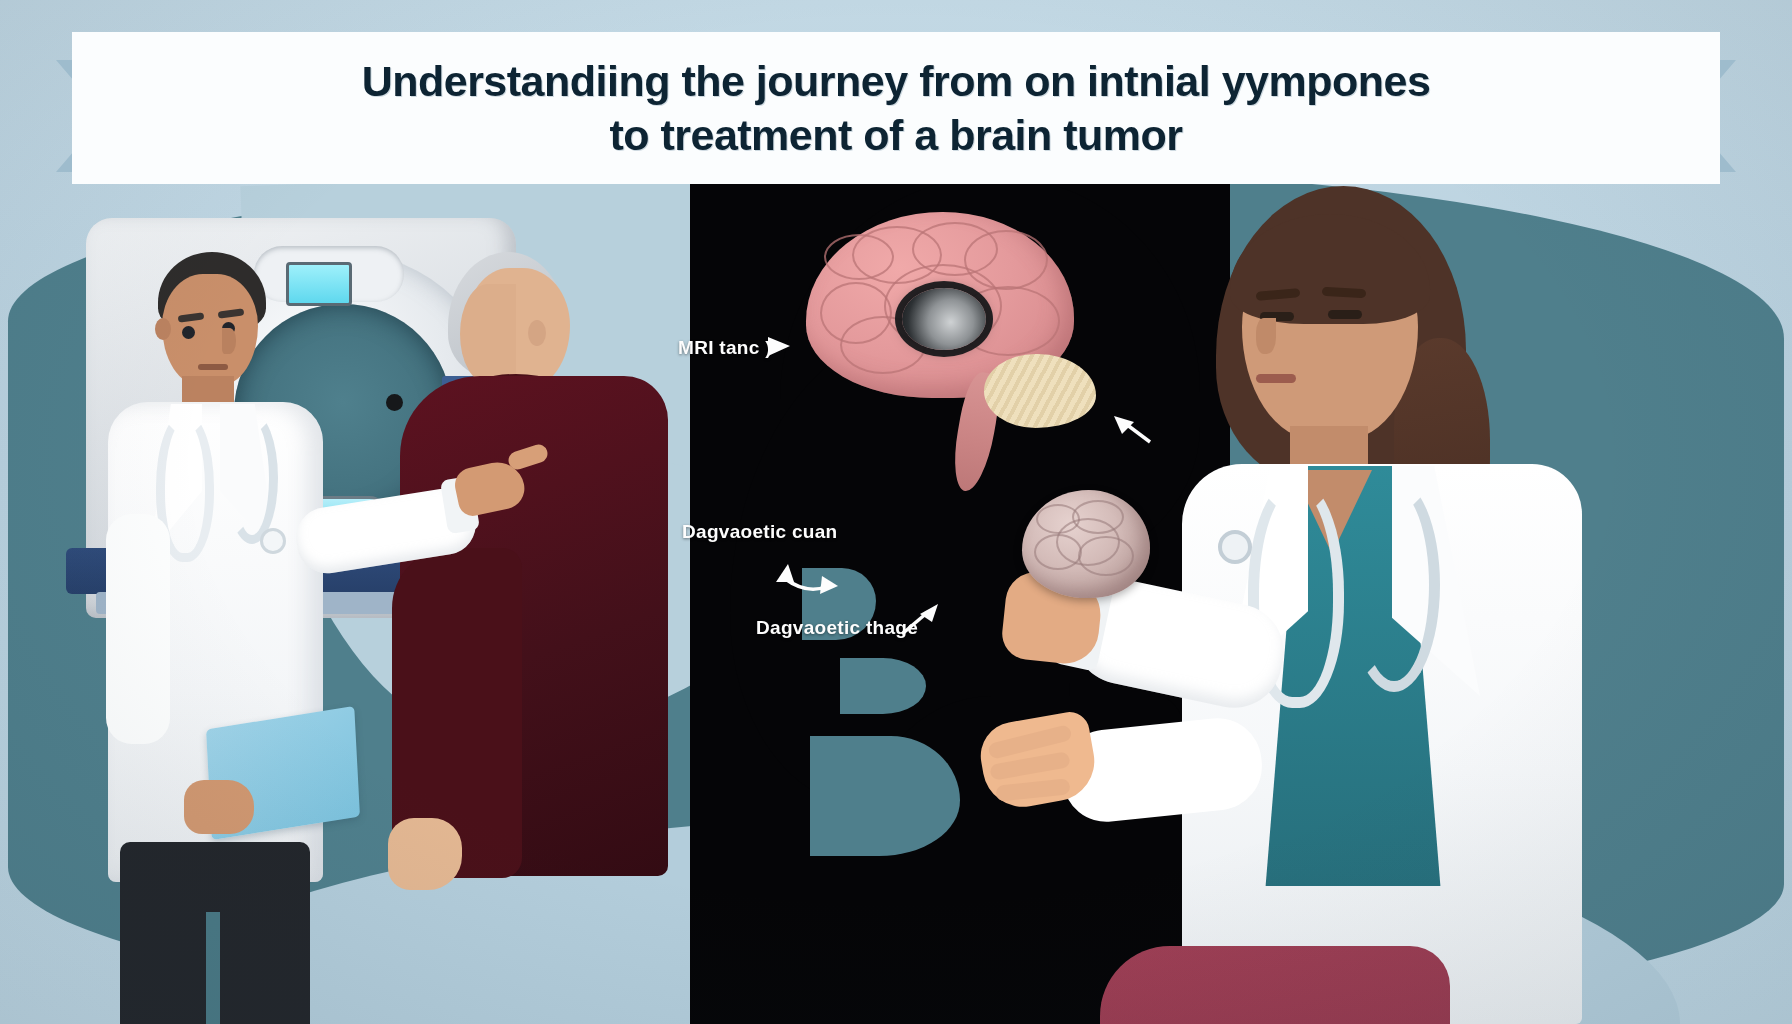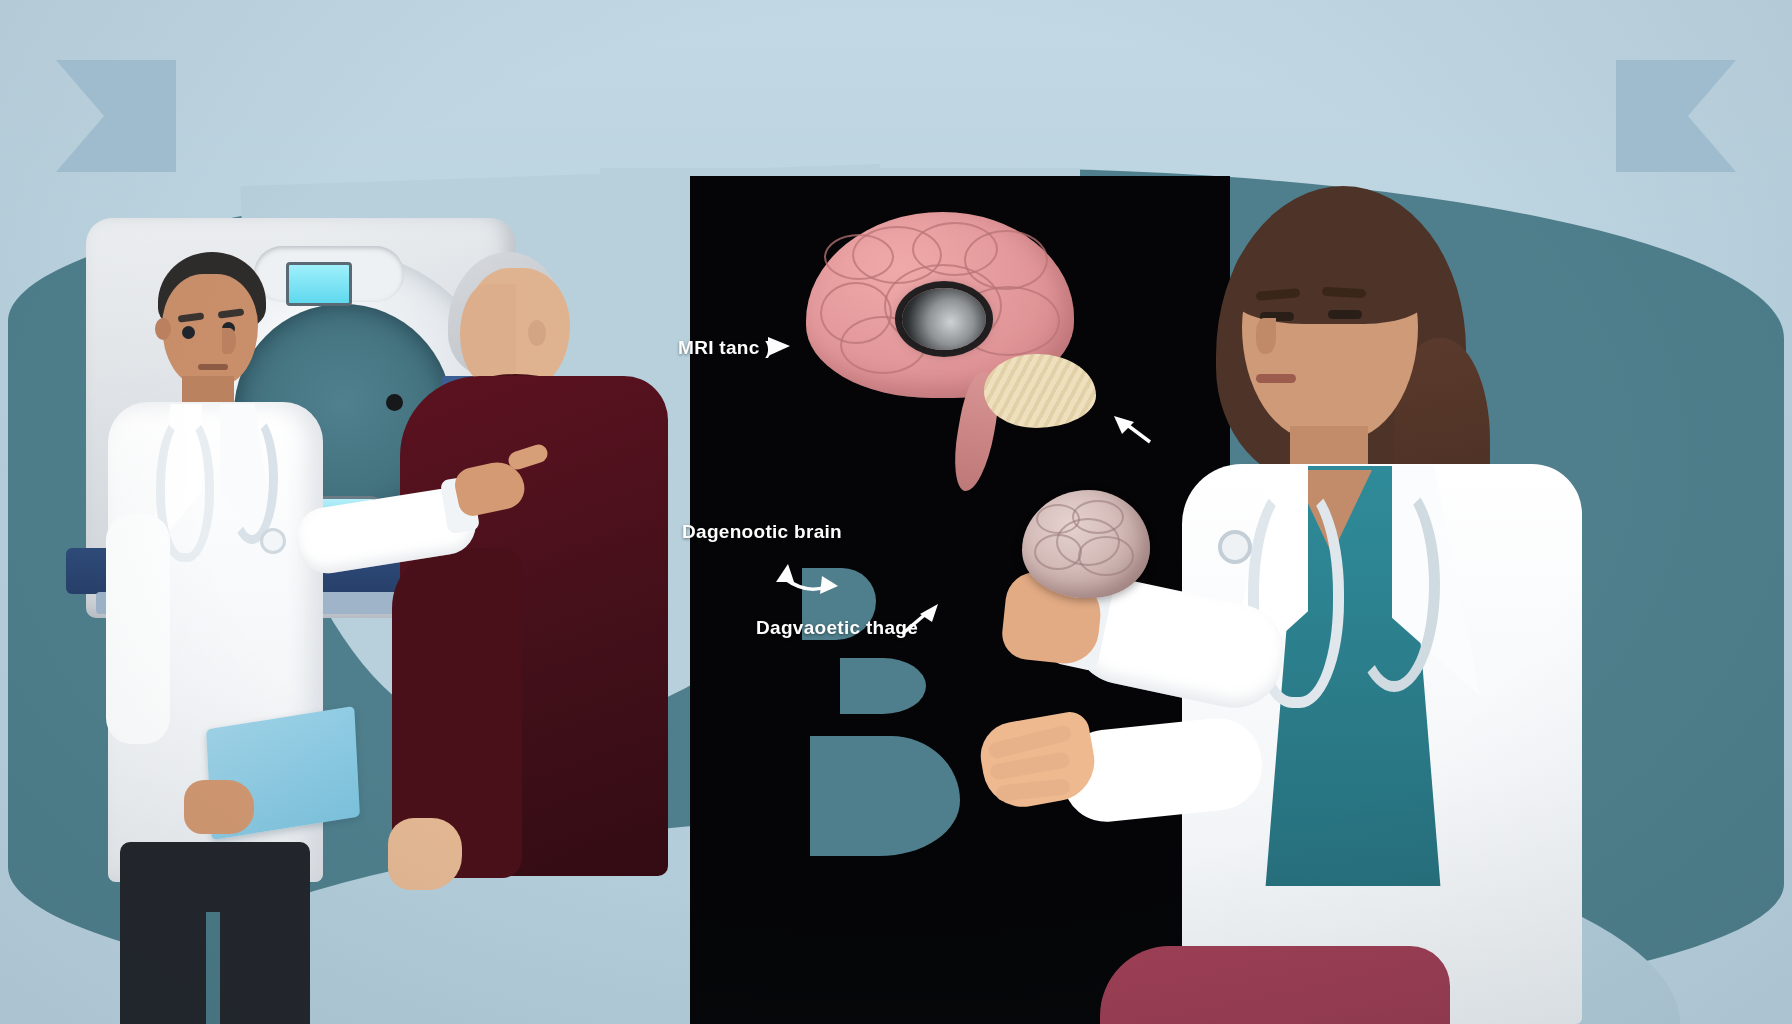--- a/index.html
+++ b/index.html
@@ -416,36 +416,40 @@
     <div class="bm-fold" style="left:34px;top:28px;width:64px;height:48px"></div>
   </div>
 
   <div class="vignette"></div>
 
   <div class="lbl" style="left:678px;top:337px">MRI tanc )</div>
   <svg class="arrow-svg" style="left:762px;top:334px;width:34px;height:26px" viewBox="0 0 34 26">
     <polygon points="6,3 28,12 6,22" fill="#fdfdfd"></polygon>
   </svg>
 
-  <div class="lbl" style="left:682px;top:521px">Dagenootic brain</div>
+  <div class="lbl" style="left:682px;top:521px">Dagvaoetic cuan</div>
   <svg class="arrow-svg" style="left:770px;top:556px;width:72px;height:48px" viewBox="0 0 72 48">
     <path d="M14 22 C30 34, 44 36, 58 30" stroke="#fdfdfd" stroke-width="3.5" fill="none"></path>
     <polygon points="18,8 6,26 24,26" fill="#fdfdfd"></polygon>
     <polygon points="52,20 68,30 50,38" fill="#fdfdfd"></polygon>
   </svg>
 
   <div class="lbl" style="left:756px;top:617px">Dagvaoetic thage</div>
   <svg class="arrow-svg" style="left:898px;top:600px;width:46px;height:40px" viewBox="0 0 46 40">
     <path d="M4 34 L30 12" stroke="#fdfdfd" stroke-width="3.5" fill="none"></path>
     <polygon points="22,14 40,4 34,22" fill="#fdfdfd"></polygon>
   </svg>
 
   <svg class="arrow-svg" style="left:1110px;top:412px;width:46px;height:36px" viewBox="0 0 46 36">
     <path d="M40 30 L16 12" stroke="#fdfdfd" stroke-width="3.5" fill="none"></path>
     <polygon points="4,4 24,10 12,22" fill="#fdfdfd"></polygon>
   </svg>
 
   <div class="banner-wrap">
     <div class="banner-tail left"></div>
     <div class="banner-tail right"></div>
+    <div class="banner-main">
+      <div class="t-line l1">Understandiing the journey from on intnial  yympones</div>
+      <div class="t-line l2">to treatment of a brain  tumor</div>
+    </div>
   </div>
 
 </div>
 
 </body></html>

